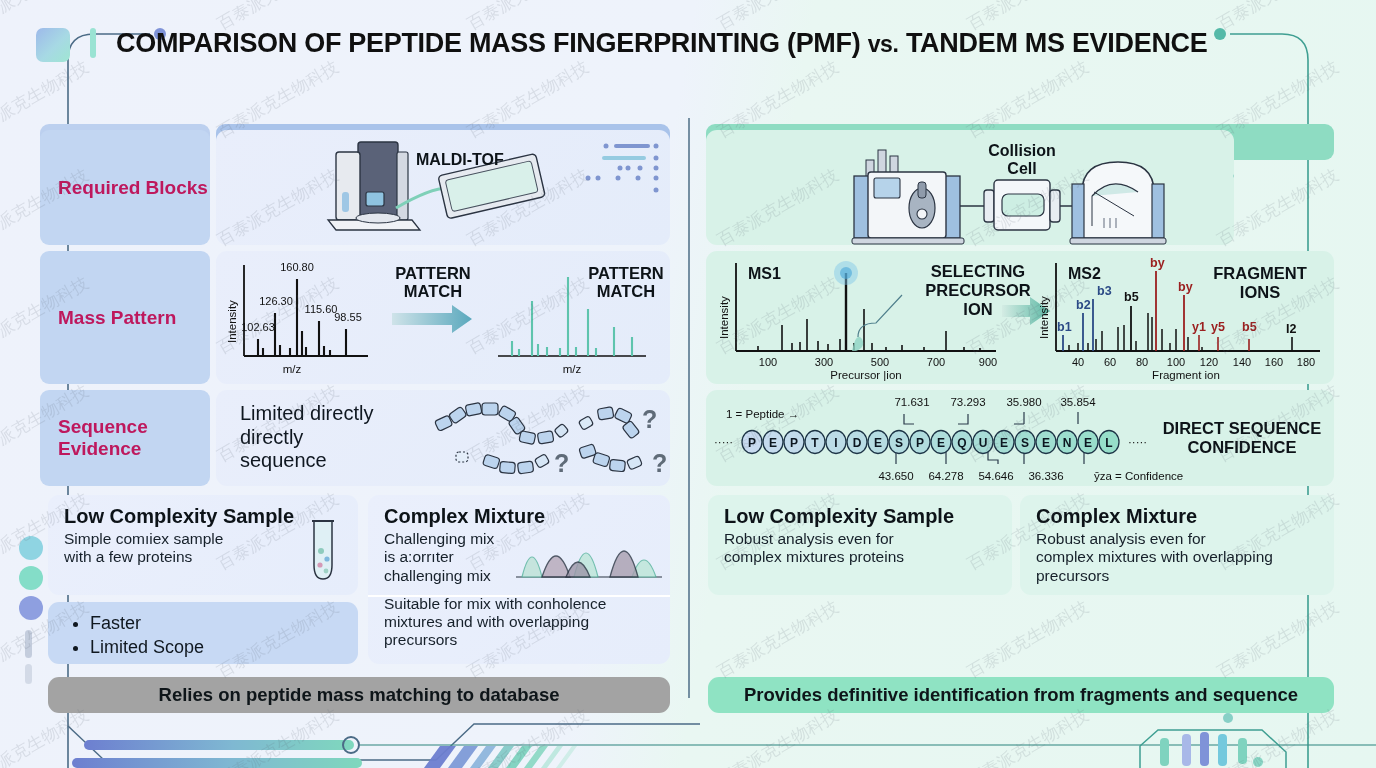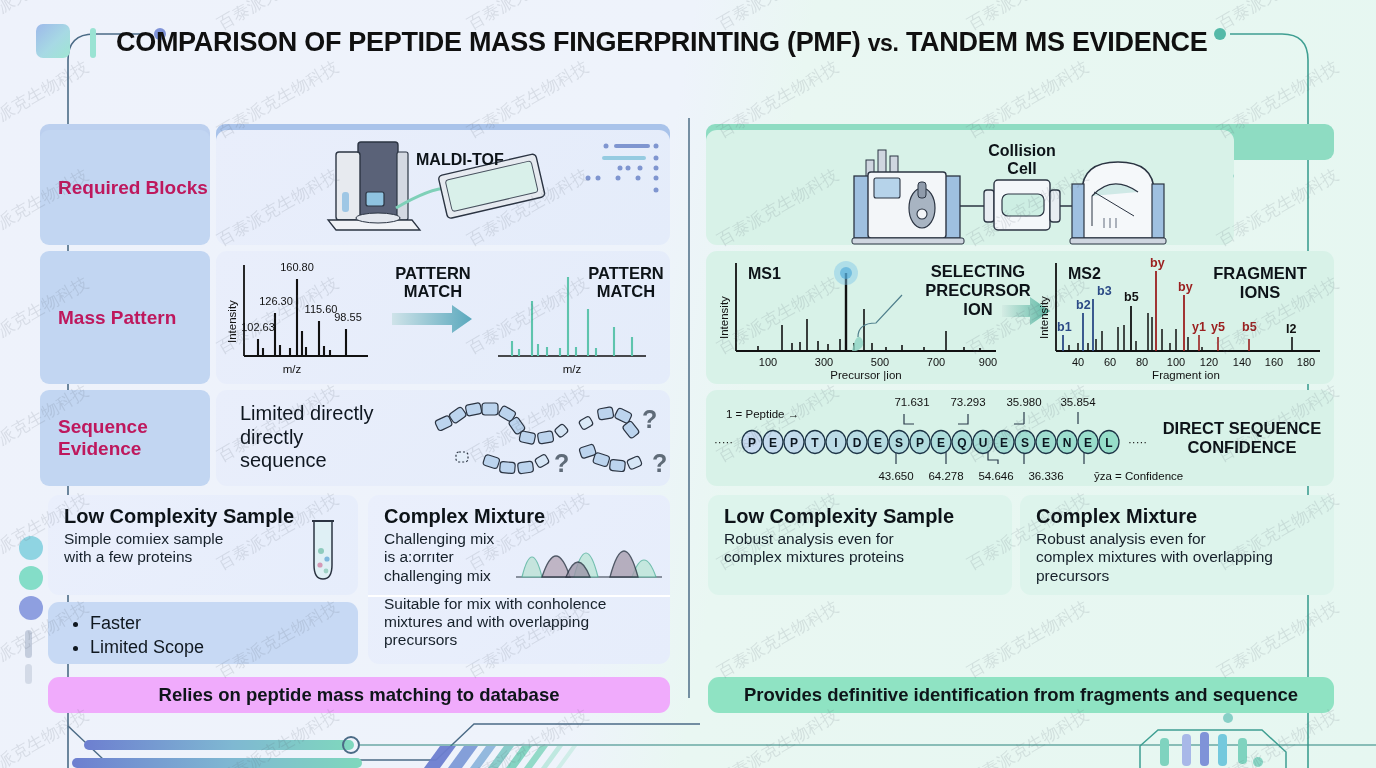--- a/index.html
+++ b/index.html
@@ -6,21 +6,21 @@
   html, body { width:1376px; height:768px; overflow:hidden; }
   body {
     font-family: "Liberation Sans", sans-serif;
     background: linear-gradient(100deg, #eef2fb 0%, #eef3fb 46%, #e9f7f2 54%, #e6f7f1 100%);
     position: relative;
   }
   .stage { position:absolute; inset:0; }
   .deco { position:absolute; pointer-events:none; }
 
   
-  .header { position:absolute; left:36px; top:2px; right:36px; height:56px; display:flex; align-items:flex-end; gap:20px; }
+  .header { position:absolute; left:36px; top:28px; right:36px; height:56px; display:flex; align-items:flex-start; gap:20px; }
   .logo-mark { width:34px; height:34px; border-radius:7px;
      background:linear-gradient(135deg,#9db9ea 0%,#a7d9e4 55%,#9fe6d2 100%); flex:0 0 auto;}
   .logo-bar { width:6px; height:30px; border-radius:3px; background:#9ae3d3; flex:0 0 auto; }
   .title { font-size:27px; font-weight:bold; letter-spacing:-0.3px; color:#101010; white-space:nowrap; }
   .title .small { font-size:23px; }
 
   
   .panel-head { height:36px; border-radius:9px; display:flex; align-items:center; justify-content:center;
      font-size:19px; font-weight:bold; color:#12202b; letter-spacing:.2px;margin-top:36px; }
   .head-left  { background:#a9c3ea; }
@@ -41,21 +41,21 @@
   .cardR { background:#ddf4ec; }
   .card h3 { font-size:20px; font-weight:bold; color:#0d1318; margin:10px 0 2px 16px; }
   .card p  { font-size:15.5px; color:#16202a; margin:0 0 0 16px; line-height:1.18; }
   .bullets { border-radius:11px; padding:10px 0 10px 28px; }
   .bulletsL { background:#c7d9f4; }
   .bulletsR { background:#a9e6d2; }
   .bullets li { font-size:18px; color:#101820; line-height:1.32; margin-left:14px; }
 
   .footer-bar { border-radius:11px; display:flex; align-items:center; justify-content:center;
      font-size:18.5px; font-weight:bold; color:#0e1519; }
-  .footL { background:#f0abfc;text-align:center; }
+  .footL { background:#a3a3a3;text-align:center; }
   .footR { background:#8fe3c3; }
 
   
   .axis-label { font-size:11.5px; fill:#111; font-family:"Liberation Sans",sans-serif; }
   .tick { font-size:11px; fill:#111; font-family:"Liberation Sans",sans-serif; }
   .peaklabel { font-size:11px; fill:#111; font-family:"Liberation Sans",sans-serif; }
   .bigcap { font-size:16.5px; font-weight:bold; fill:#0d1318; font-family:"Liberation Sans",sans-serif; }
   .mscap { font-size:16px; font-weight:bold; fill:#0d1318; font-family:"Liberation Sans",sans-serif; }
   .seqnum { font-size:11.5px; fill:#111; font-family:"Liberation Sans",sans-serif; }
   .seqchar { font-size:12px; font-weight:bold; fill:#0c1620; font-family:"Liberation Sans",sans-serif; }

